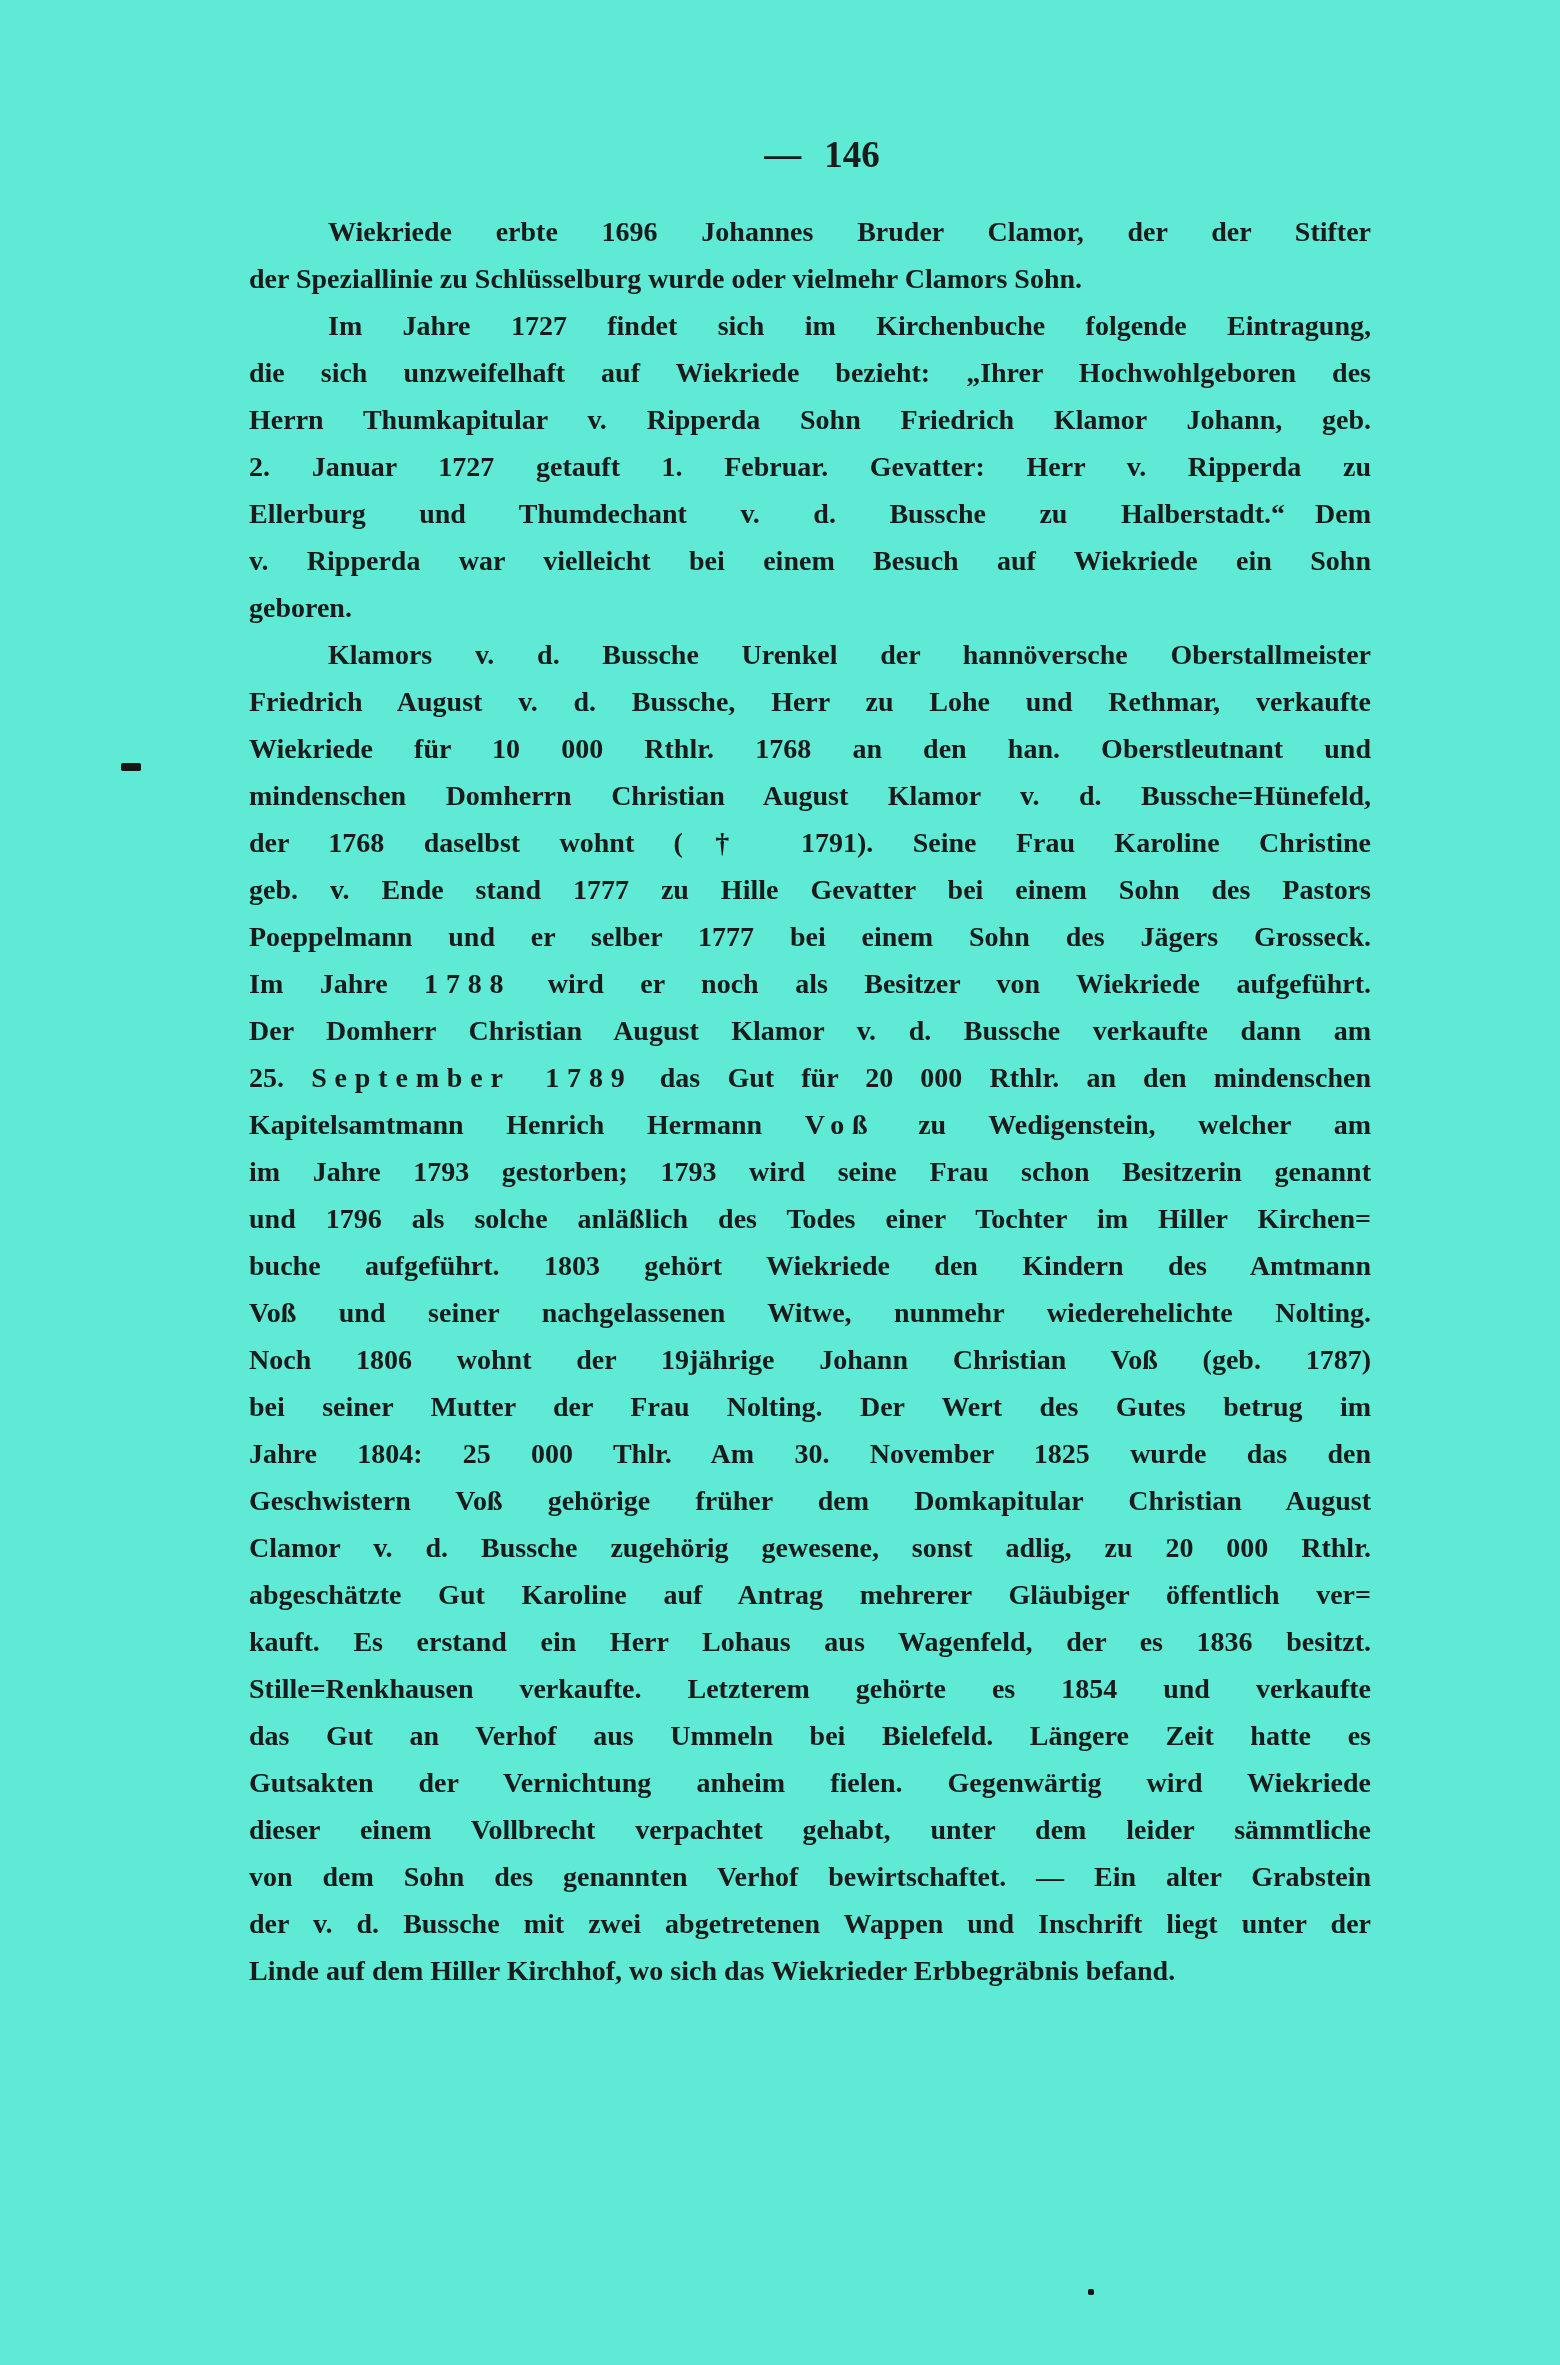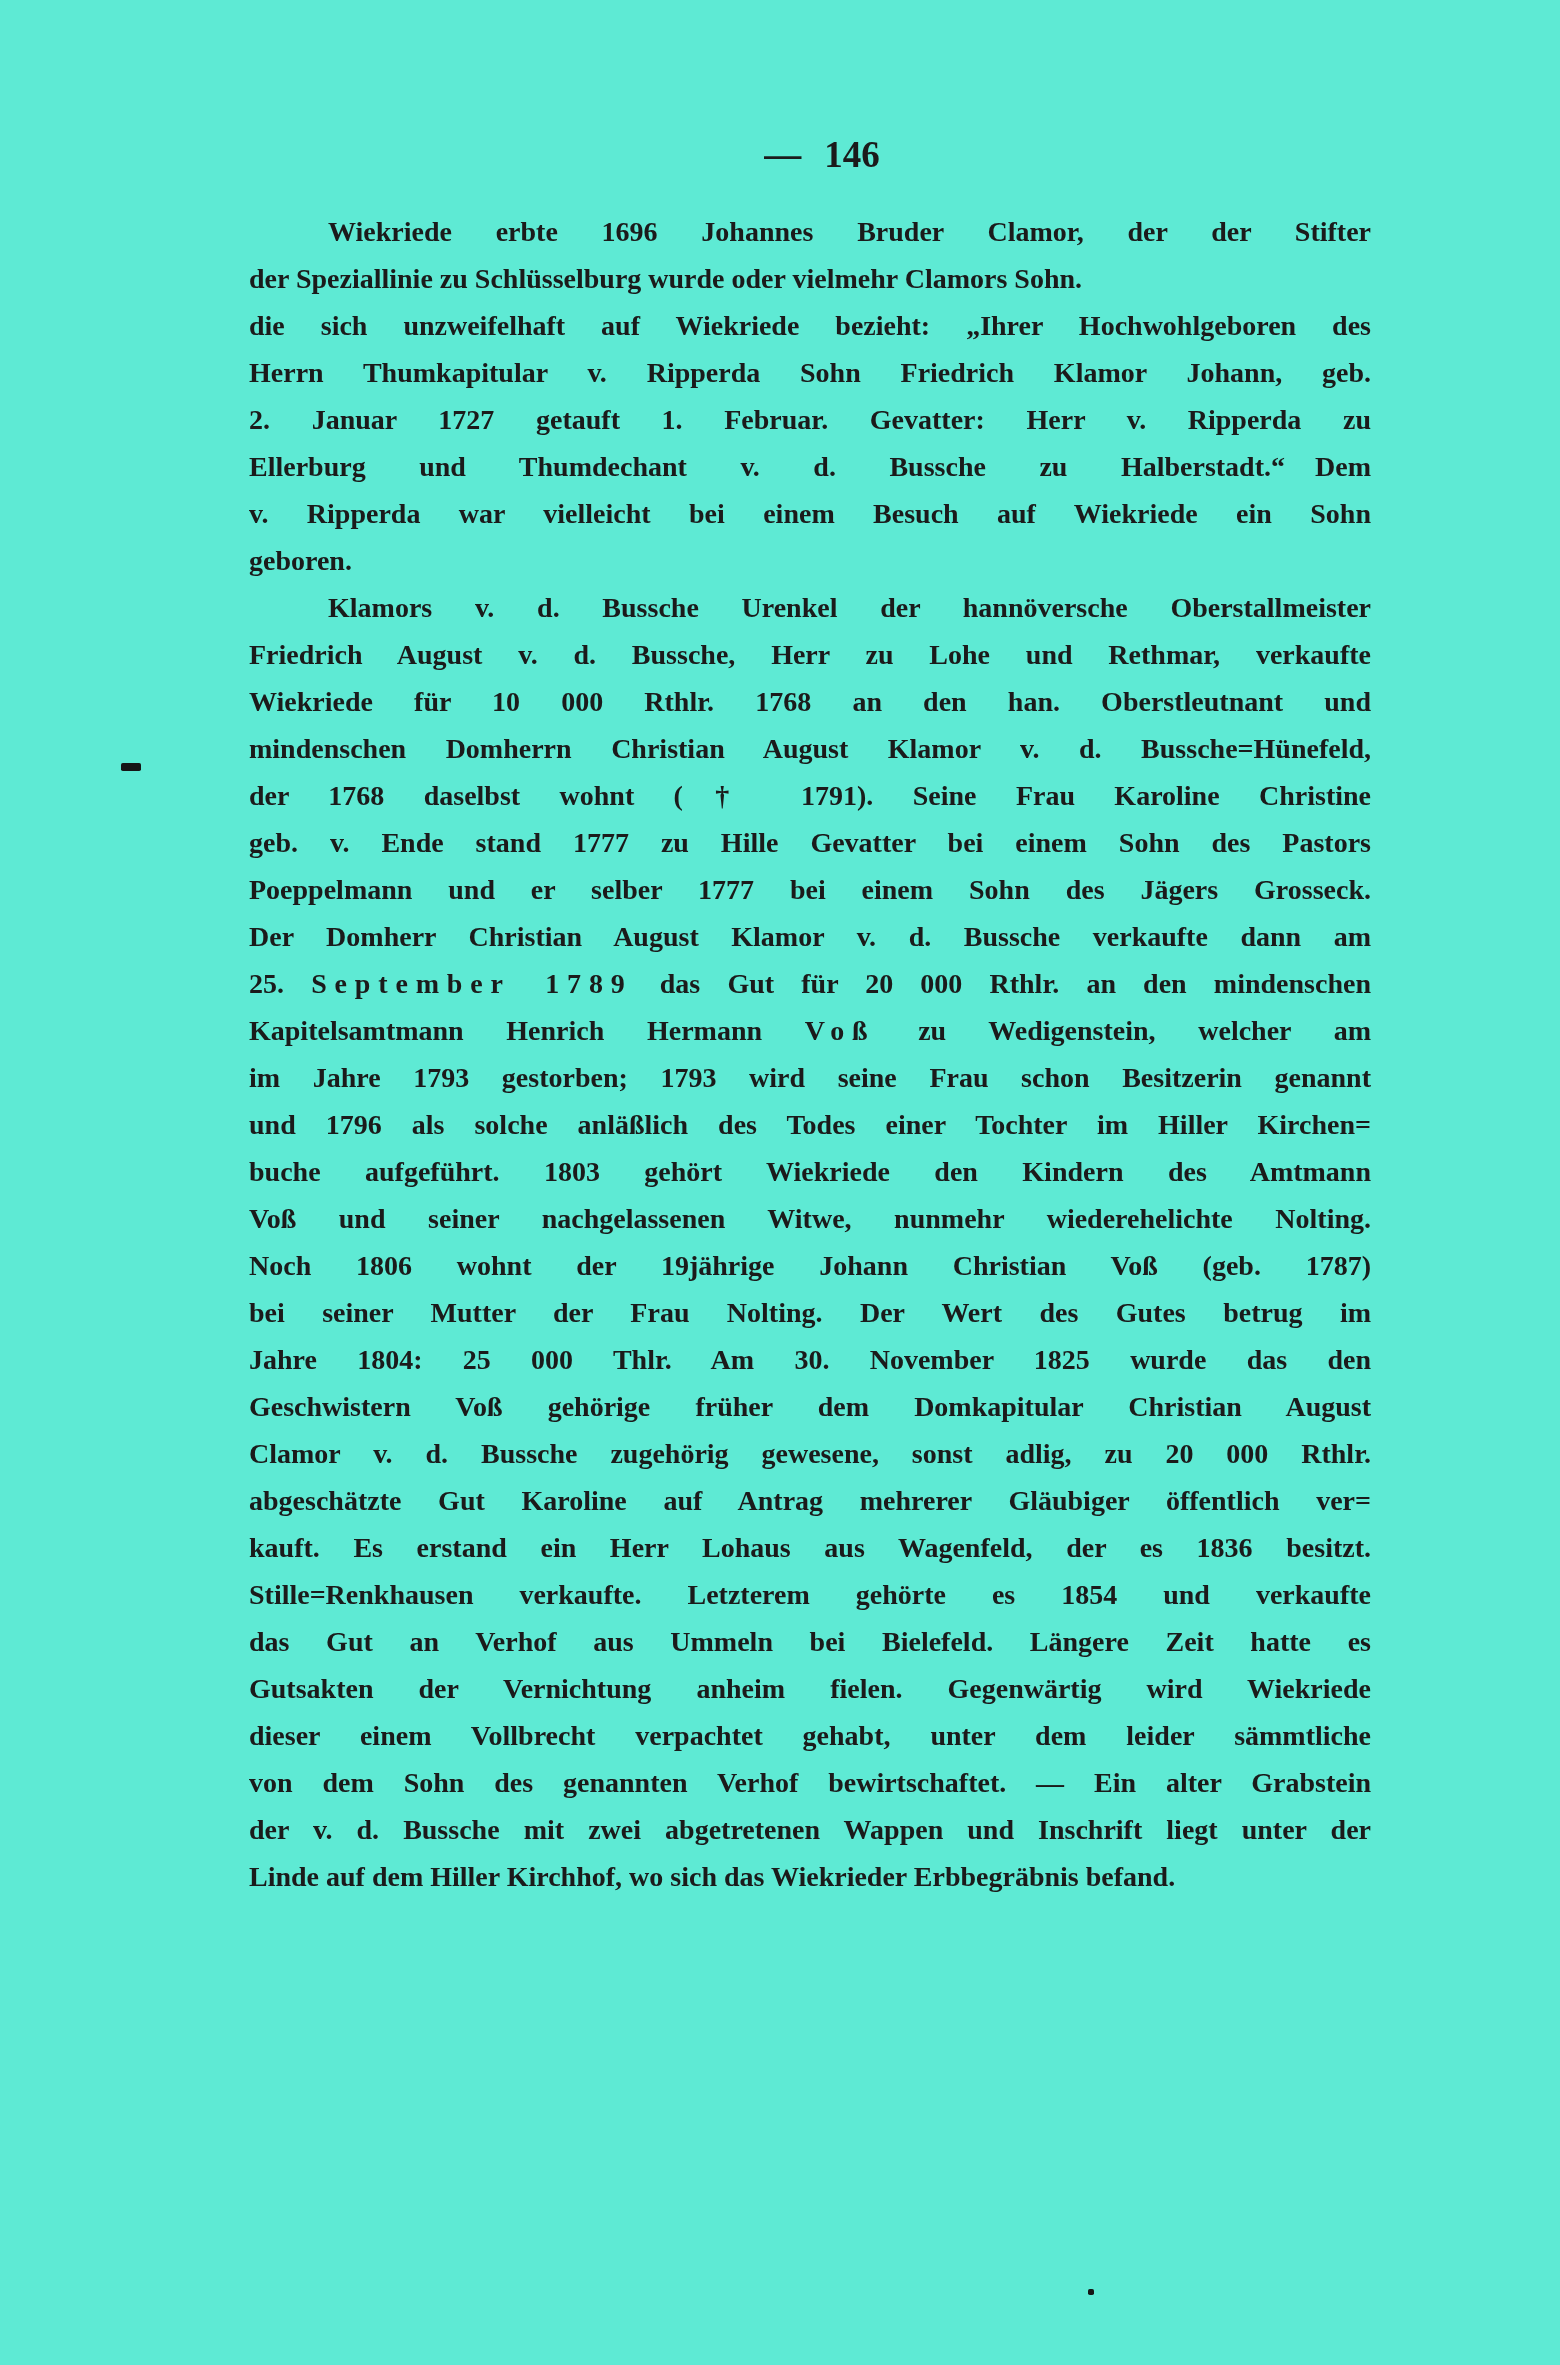--- a/index.html
+++ b/index.html
@@ -57,33 +57,35 @@
 </head>
 <body>
 
 <div class="sheet">
   <div class="pagehead">
     <span class="dash">—</span><span>146</span>
   </div>
   <div class="textblock" id="textblock">
       <div class="line indent"><span>Wiekriede erbte 1696 Johannes Bruder Clamor, der der Stifter</span></div>
       <div class="line parend"><span>der Speziallinie zu Schlüsselburg wurde oder vielmehr Clamors Sohn.</span></div>
+      <div class="line indent"><span>Im Jahre 1727 findet sich im Kirchenbuche folgende Eintragung,</span></div>
       <div class="line"><span>die sich unzweifelhaft auf Wiekriede bezieht: „Ihrer Hochwohlgeboren des</span></div>
       <div class="line"><span>Herrn Thumkapitular v. Ripperda Sohn Friedrich Klamor Johann, geb.</span></div>
       <div class="line"><span>2. Januar 1727 getauft 1. Februar.  Gevatter: Herr v. Ripperda zu</span></div>
       <div class="line"><span>Ellerburg und Thumdechant v. d. Bussche zu Halberstadt.“</span><span class="gap"></span><span>Dem</span></div>
       <div class="line"><span>v. Ripperda war vielleicht bei einem Besuch auf Wiekriede ein Sohn</span></div>
       <div class="line parend"><span>geboren.</span></div>
       <div class="line indent"><span>Klamors v. d. Bussche Urenkel der hannöversche Oberstallmeister</span></div>
       <div class="line"><span>Friedrich August v. d. Bussche, Herr zu Lohe und Rethmar, verkaufte</span></div>
       <div class="line"><span>Wiekriede für 10 000 Rthlr. 1768 an den han. Oberstleutnant und</span></div>
       <div class="line"><span>mindenschen Domherrn Christian August Klamor v. d. Bussche=Hünefeld,</span></div>
       <div class="line"><span>der 1768 daselbst wohnt († 1791).  Seine Frau Karoline Christine</span></div>
       <div class="line"><span>geb. v. Ende stand 1777 zu Hille Gevatter bei einem Sohn des Pastors</span></div>
       <div class="line"><span>Poeppelmann und er selber 1777 bei einem Sohn des Jägers Grosseck.</span></div>
+      <div class="line"><span>Im Jahre </span><span class="gesperrt">1788</span><span> wird er noch als Besitzer von Wiekriede aufgeführt.</span></div>
       <div class="line"><span>Der Domherr Christian August Klamor v. d. Bussche verkaufte dann am</span></div>
       <div class="line"><span>25. </span><span class="gesperrt">September 1789</span><span> das Gut für 20 000 Rthlr. an den mindenschen</span></div>
       <div class="line"><span>Kapitelsamtmann Henrich Hermann </span><span class="gesperrt">Voß</span><span> zu Wedigenstein, welcher am</span></div>
       <div class="line"><span>im Jahre 1793 gestorben; 1793 wird seine Frau schon Besitzerin genannt</span></div>
       <div class="line"><span>und 1796 als solche anläßlich des Todes einer Tochter im Hiller Kirchen=</span></div>
       <div class="line"><span>buche aufgeführt.  1803 gehört Wiekriede den Kindern des Amtmann</span></div>
       <div class="line"><span>Voß und seiner nachgelassenen Witwe, nunmehr wiederehelichte Nolting.</span></div>
       <div class="line"><span>Noch 1806 wohnt der 19jährige Johann Christian Voß (geb. 1787)</span></div>
       <div class="line"><span>bei seiner Mutter der Frau Nolting.  Der Wert des Gutes betrug im</span></div>
       <div class="line"><span>Jahre 1804: 25 000 Thlr.  Am 30. November 1825 wurde das den</span></div>

